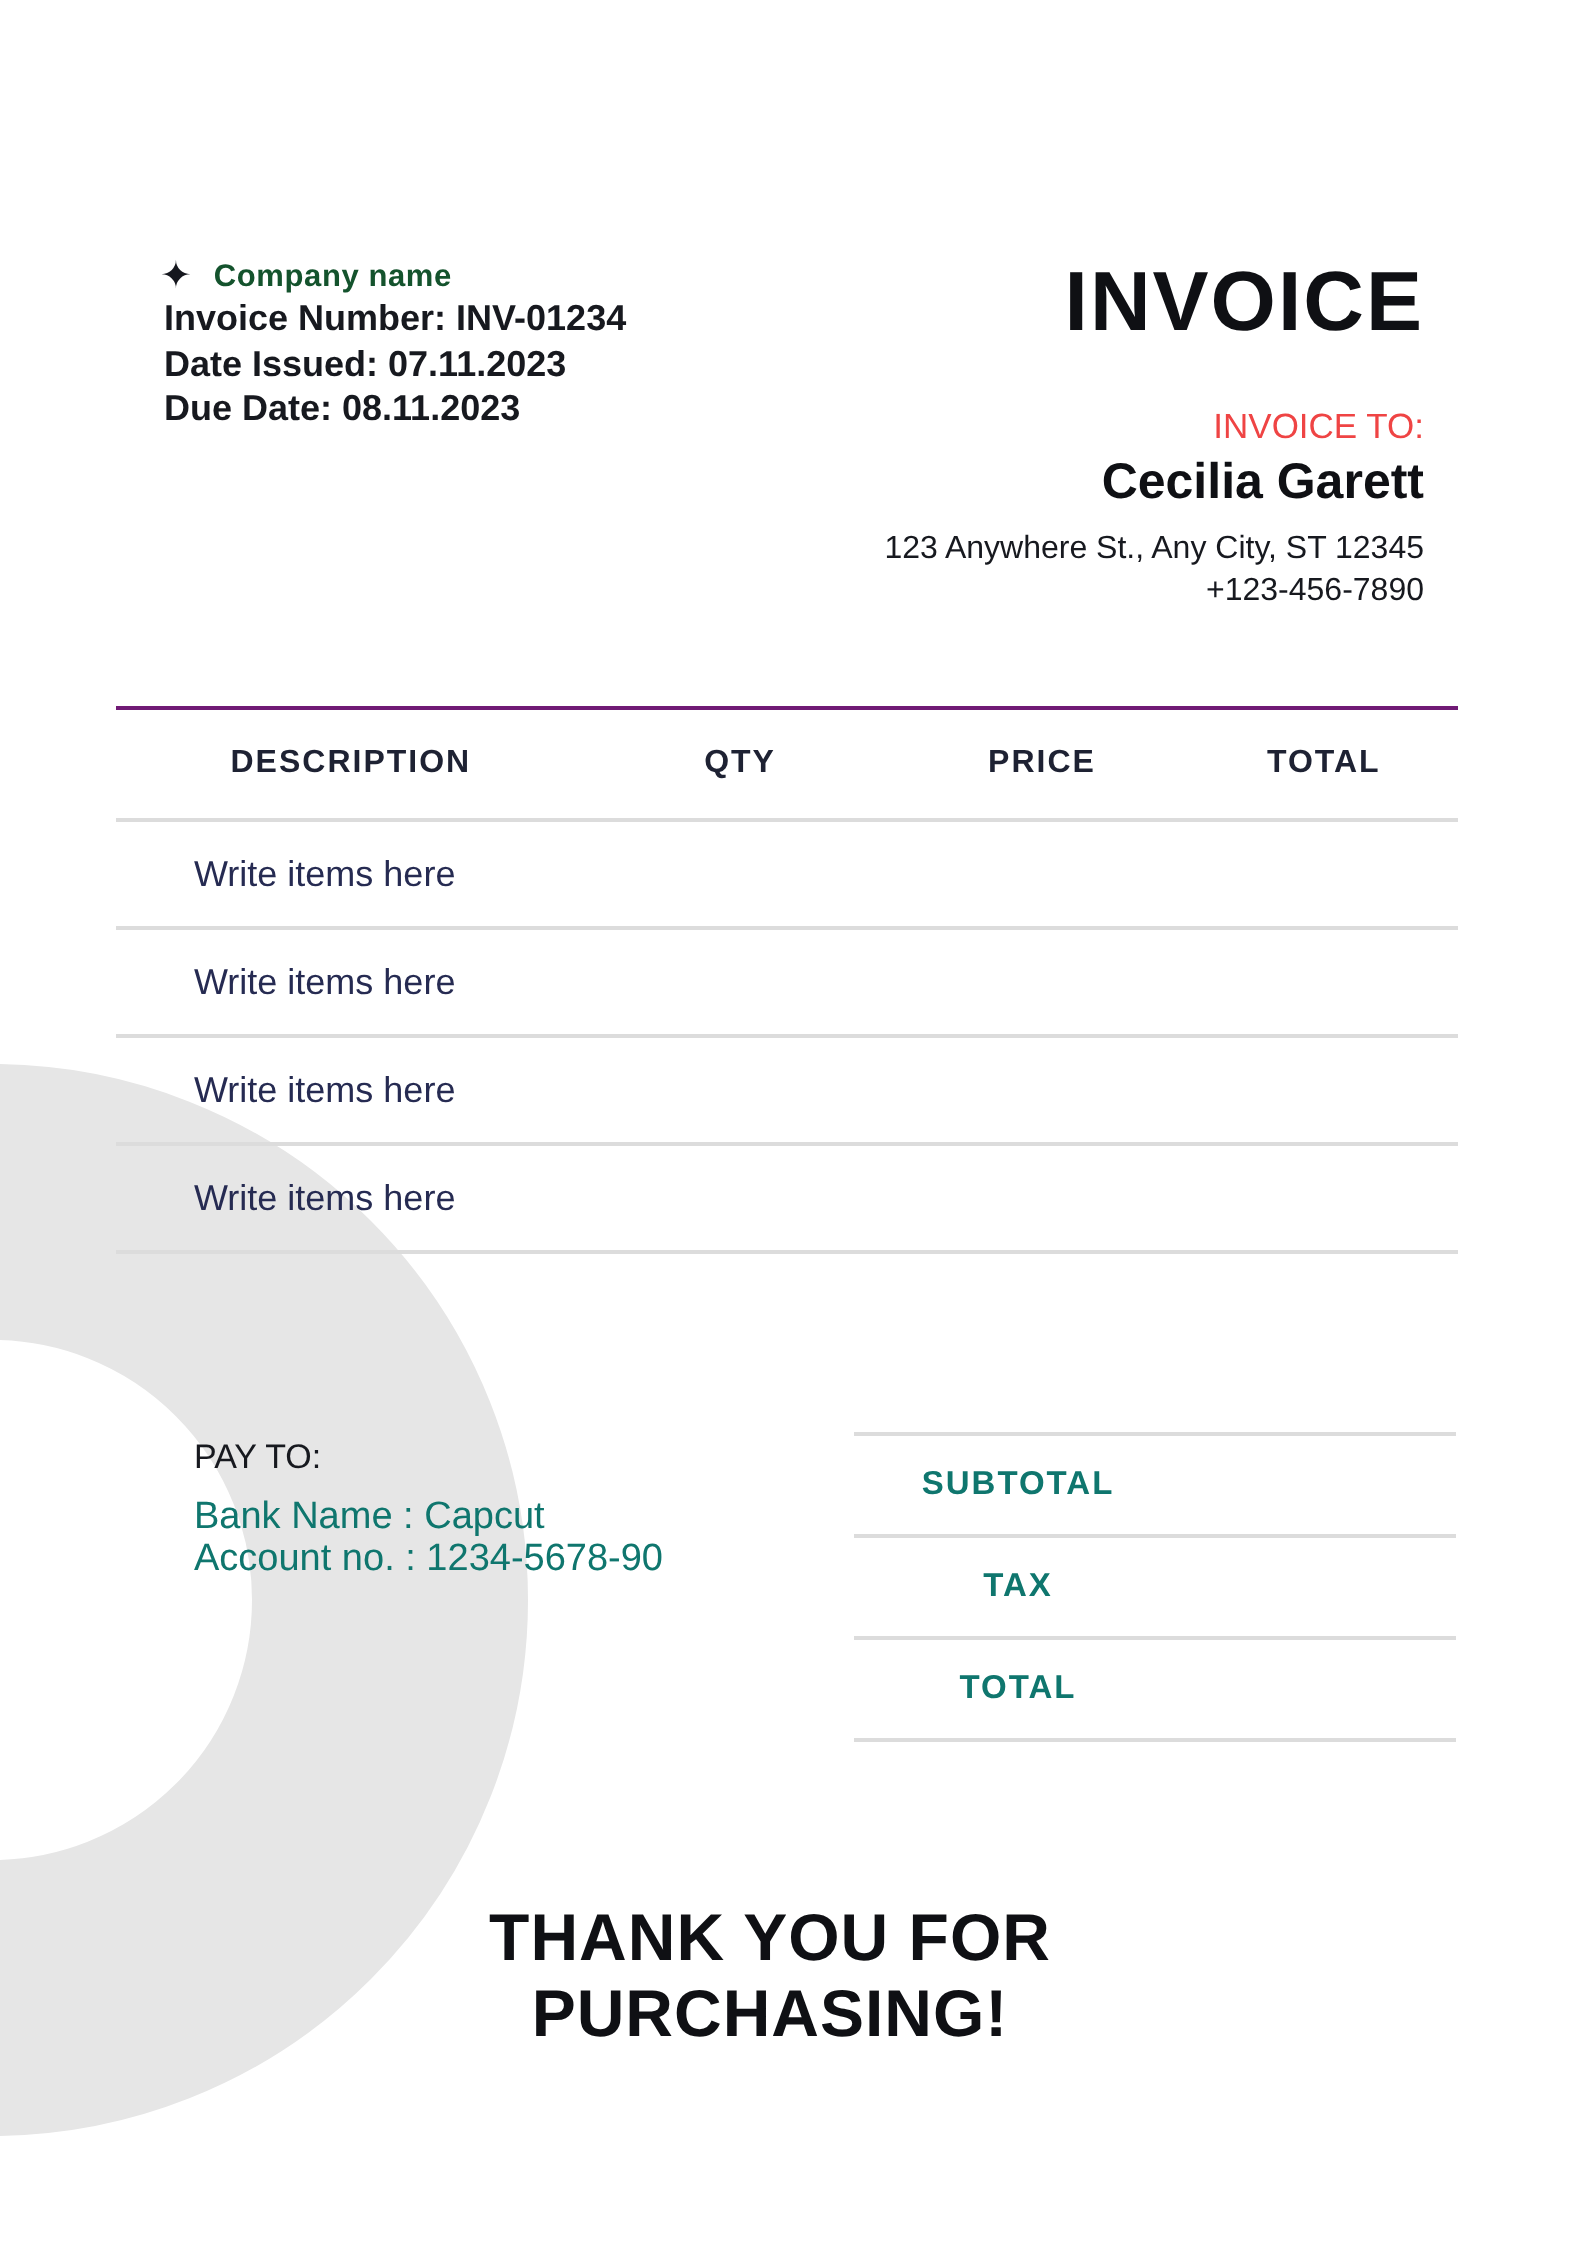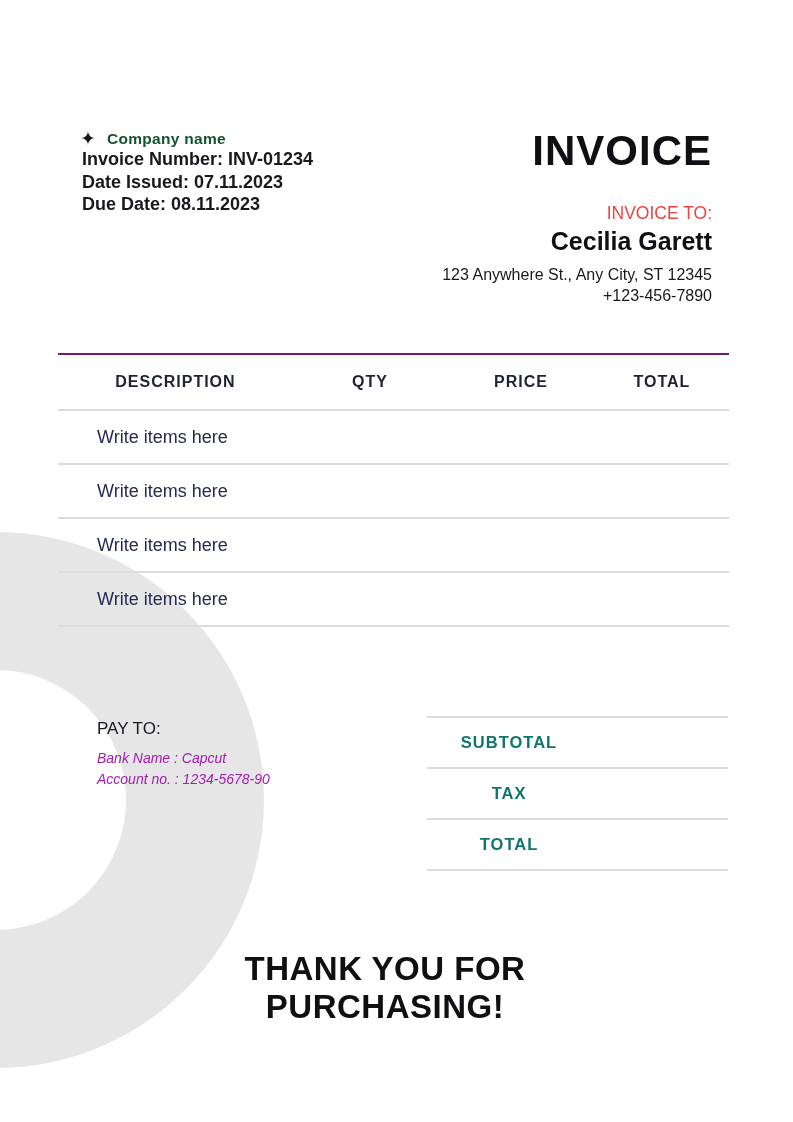--- a/index.html
+++ b/index.html
@@ -79,21 +79,21 @@
     border-bottom: 2px solid #dcdcdc;
     display: flex; align-items: center;
   }
   .it-row .cell { text-align: center; font-size: 18px; color: #262b52; }
   .it-row .cell.c-desc { text-align: left; padding-left: 39px; }
 
   
   .pay-to { left: 97px; top: 707px; margin-top: 12px; }
   .pay-to-label { font-size: 17px; color: #17191f; }
   .payee-name { font-size: 32px; font-weight: 800; color: #0f1014; margin-top: 3px; }
-  .bank-lines { margin-top: 9px; font-size: 14px; line-height: 21px; color: #a21caf; font-style: italic; }
+  .bank-lines { margin-top: 9px; font-size: 19px; line-height: 21px; color: #0f766e; }
 
   
   .totals { left: 427px; top: 716px; width: 301px; border-top: 2px solid #dcdcdc; }
   .tot-row {
     height: 51px;
     border-bottom: 2px solid #dcdcdc;
     display: flex; align-items: center;
   }
   .tot-label {
     width: 54.5%; text-align: center;

